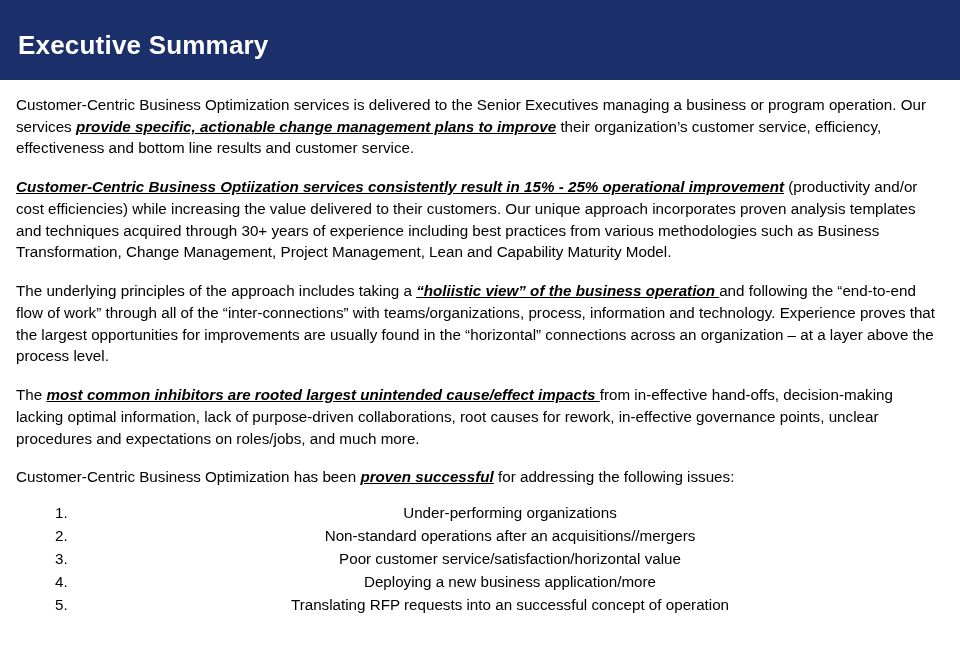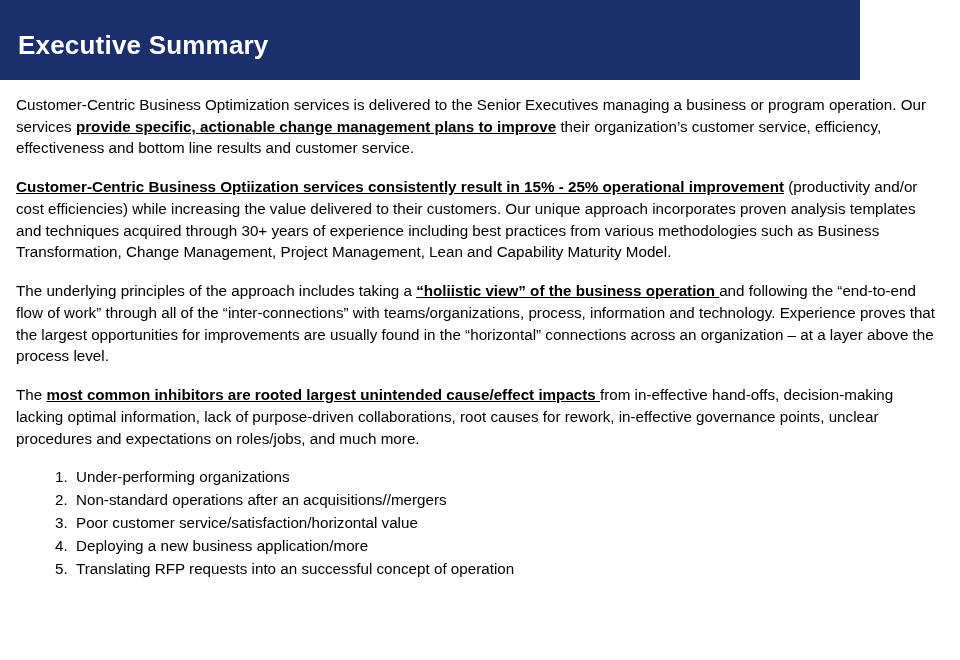--- a/index.html
+++ b/index.html
@@ -18,21 +18,21 @@
     position: relative;
     width: 960px;
     height: 660px;
     background: #ffffff;
     box-sizing: border-box;
   }
   .title-bar {
     position: absolute;
     left: 0;
     top: 0;
-    width: 860px;
+    width: 960px;
     height: 80px;
     background: #1b2f6b;
   }
   .title-text {
     position: absolute;
     left: 18px;
     top: 30px;
     font-size: 26px;
     font-weight: bold;
     color: #ffffff;
@@ -52,47 +52,50 @@
     font-size: 15.2px;
     line-height: 1.43;
     text-align: left;
     color: #000000;
   }
   p.para.tight {
     margin-bottom: 14px;
   }
   .bolditalic {
     font-weight: bold;
+    font-style: italic;
     text-decoration: underline;
   }
   ol.issues {
     margin: 2px 0 0 0;
     padding-left: 56px;
     font-size: 15.2px;
     line-height: 1.45;
   }
   ol.issues li {
     margin: 0 0 1px 0;
     padding-left: 4px;
+    text-align: center;
   }
 </style>
 </head>
 <body>
 
 <div class="slide">
 
   <div class="title-bar">
     <div class="title-text">Executive Summary</div>
   </div>
 
   <div class="body-area">
     <p class="para"><span>Customer-Centric Business Optimization services is delivered to the Senior Executives managing a business or program operation.  Our services </span><span class="bolditalic">provide specific, actionable change management plans to improve</span><span> their organization’s customer service, efficiency, effectiveness and bottom line results and customer service.</span></p>
     <p class="para"><span class="bolditalic">Customer-Centric Business Optiization services consistently result in 15% - 25% operational improvement</span><span> (productivity and/or cost efficiencies) while increasing the value delivered to their customers.   Our unique approach incorporates proven analysis templates and techniques acquired through 30+ years of experience including best practices from various methodologies such as Business Transformation, Change Management, Project Management, Lean and Capability Maturity Model.</span></p>
     <p class="para"><span>The underlying principles of the approach includes taking a </span><span class="bolditalic">“holiistic view” of the business operation </span><span>and following the “end-to-end flow of work” through all of the “inter-connections” with teams/organizations, process, information and technology.  Experience proves that the largest opportunities for improvements are usually found in the “horizontal” connections across an organization – at a layer above the process level.</span></p>
     <p class="para"><span>The </span><span class="bolditalic">most common inhibitors are rooted largest unintended cause/effect impacts </span><span>from in-effective hand-offs, decision-making lacking optimal information,  lack of purpose-driven collaborations, root causes for rework, in-effective governance points, unclear procedures and expectations on roles/jobs, and much more.</span></p>
+    <p class="para tight"><span>Customer-Centric Business Optimization has been </span><span class="bolditalic">proven successful</span><span> for addressing the following issues:</span></p>
 
     <ol class="issues">
         <li>Under-performing organizations</li>
         <li>Non-standard operations after an acquisitions//mergers</li>
         <li>Poor customer service/satisfaction/horizontal value</li>
         <li>Deploying a new business application/more</li>
         <li>Translating RFP requests into an successful concept of operation</li>
       </ol>
   </div>
 

